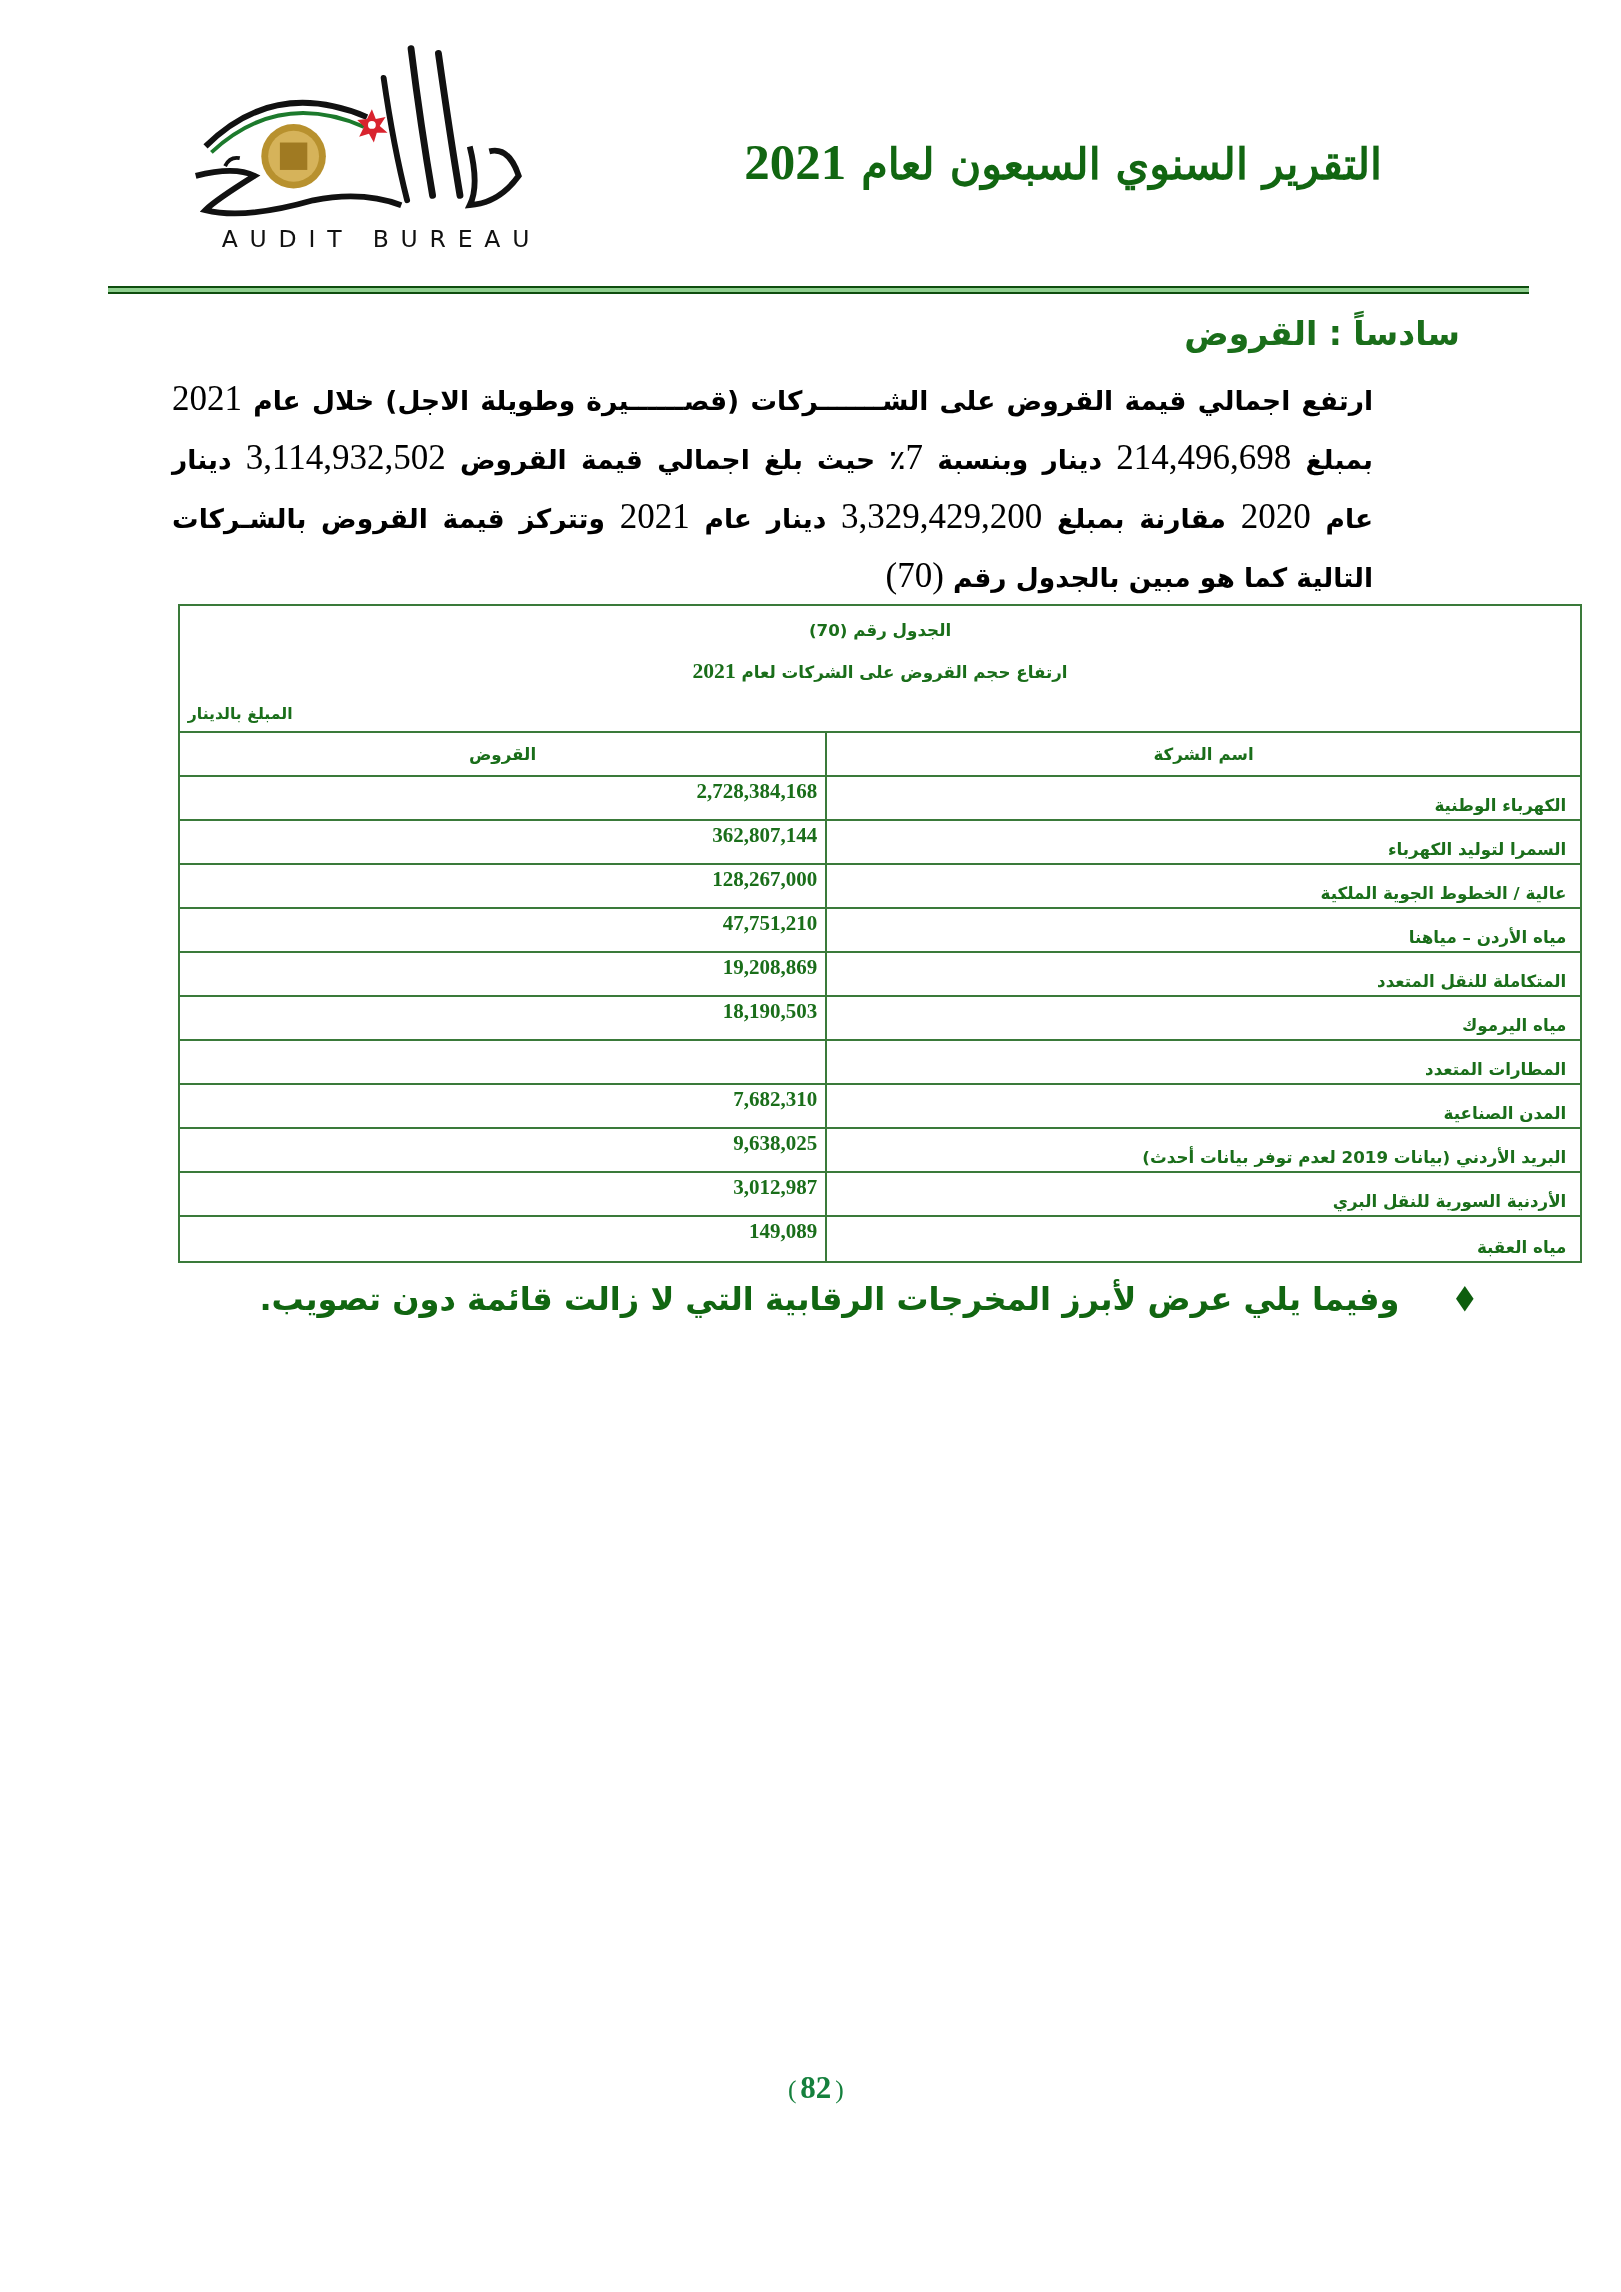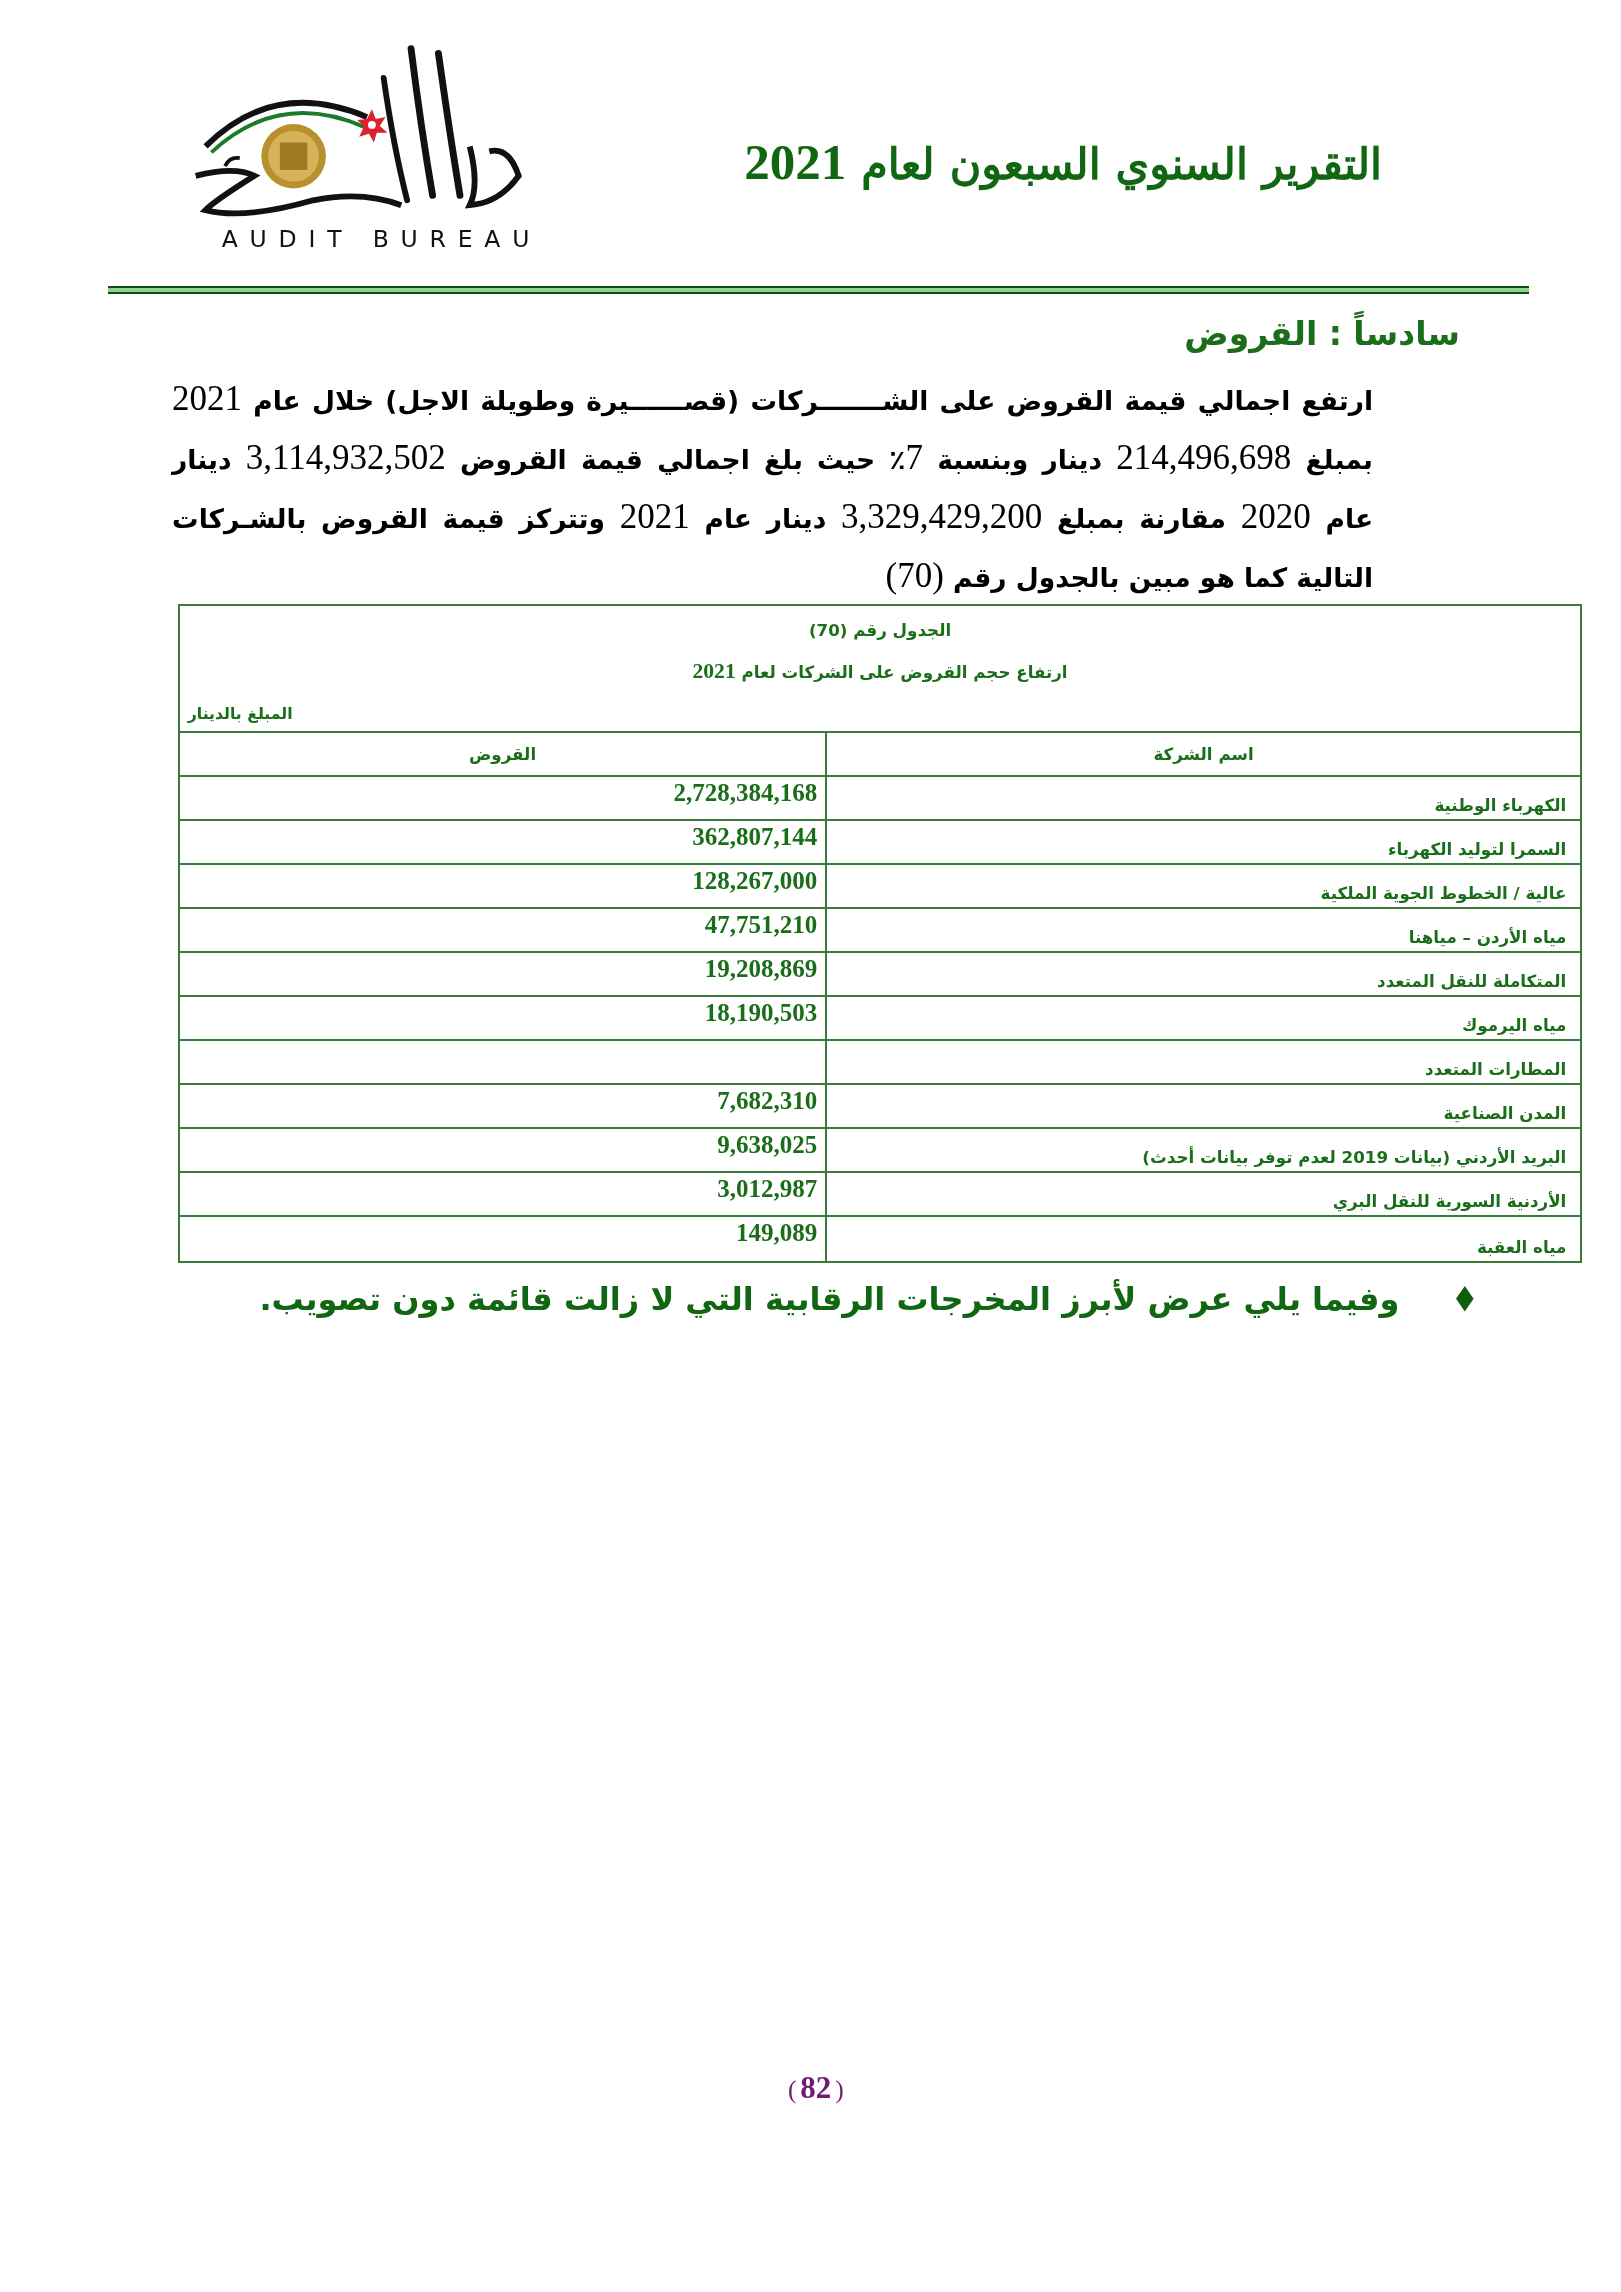--- a/index.html
+++ b/index.html
@@ -41,35 +41,35 @@
     .tbl-caption .cap2 .yr { font-family: "Liberation Serif", serif; font-size: 21.6px; }
     .tbl-caption .unit { position: absolute; left: 7.8px; top: 98px; font-weight: bold; font-size: 15.7px; color: #1a6e1a; }
 
     .tbl-row { display: flex; height: 44px; border-bottom: 2px solid #3a7a3a; box-sizing: border-box; }
     .tbl-row:last-child { border-bottom: none; margin-left: 24px; }
     .tbl-row .c-name { width: 755px; border-left: 2px solid #3a7a3a; box-sizing: border-box;
                        padding-right: 13.7px; display: flex; align-items: flex-end; padding-bottom: 3.9px;
                        font-weight: bold; font-size: 16.7px; color: #1a6e1a; }
     .tbl-row .c-val { flex: 1; box-sizing: border-box; padding-left: 7.8px; display: flex;
                       justify-content: flex-end; align-items: flex-start; direction: ltr; padding-right: 0; }
-    .tbl-row .c-val span { font-family: "Liberation Serif", serif; font-weight: bold; font-size: 25px;
+    .tbl-row .c-val span { font-family: "Liberation Serif", serif; font-weight: bold; font-size: 21px;
                            color: #1a6e1a; margin-right: 7.8px; margin-top: 2px; text-align: right; }
     .tbl-head .c-name, .tbl-head .c-val { justify-content: center; align-items: center;
                        font-weight: bold; font-size: 16.7px; color: #1a6e1a; padding: 0; }
     .tbl-head .c-val { direction: rtl; }
 
     
     .note { position: absolute; right: 147px; top: 1280px; direction: rtl; display: flex; align-items: center; }
     .note .diamond { width: 17.6px; height: 25.5px; margin-left: 57px; }
     .note .text { font-family: "DejaVu Sans", sans-serif; font-weight: bold; font-size: 32px; color: #116611;
                   white-space: nowrap; }
 
     
     .page-num { position: absolute; left: 784px; top: 2070px; font-family: "Liberation Serif", serif;
-                font-weight: bold; font-size: 31px; color: #701a75; }
+                font-weight: bold; font-size: 31px; color: #15803d; }
     .page-num .paren { font-weight: normal; font-size: 25.5px; margin: 0 3.9px; }
   </style>
 </head>
 <body>
 
 <div class="logo">
   <svg viewBox="0 0 390 235">
 
     <path d="M30 120 Q100 50 195 90" stroke="#111" stroke-width="6" fill="none"></path>
     <path d="M36 126 Q105 62 192 100" stroke="#1c7a2c" stroke-width="4" fill="none"></path>

